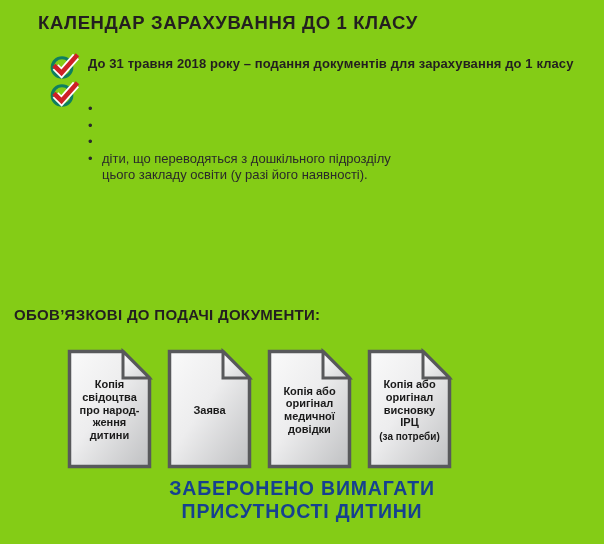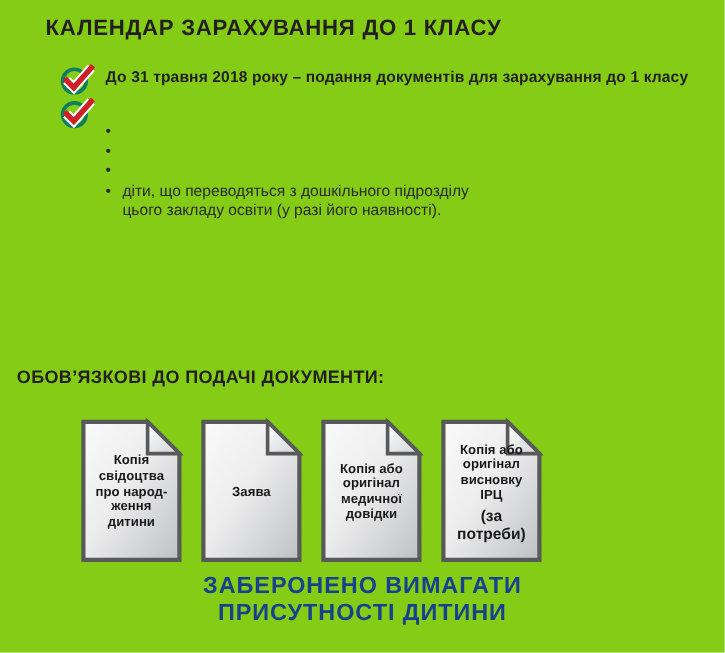--- a/index.html
+++ b/index.html
@@ -38,21 +38,21 @@
   .paper-body{fill:url(#paperGrad);stroke:#58595b;stroke-width:3.5;stroke-linejoin:miter;}
   .paper-fold{fill:url(#foldGrad);stroke:#58595b;stroke-width:3;stroke-linejoin:miter;}
   .doc-content{
     position:absolute;left:5px;right:5px;top:8px;bottom:6px;
     display:flex;flex-direction:column;align-items:center;justify-content:center;
   }
   .doc-label{
     font-size:11px;font-weight:bold;line-height:1.16;text-align:center;
     white-space:pre-line;color:#1a1a1a;
   }
-  .doc-note{font-size:13px;font-weight:bold;text-align:center;color:#1a1a1a;margin-top:2px;}
+  .doc-note{font-size:10px;font-weight:bold;color:#1a1a1a;margin-top:2px;}
   .banner{
     position:absolute;left:0;top:477px;width:604px;text-align:center;
     color:#16418f;font-weight:bold;font-size:19.5px;line-height:23px;
     letter-spacing:0.8px;white-space:pre-line;
   }
 </style>
 </head>
 <body>
 
 <svg width="0" height="0" style="position:absolute" aria-hidden="true">

